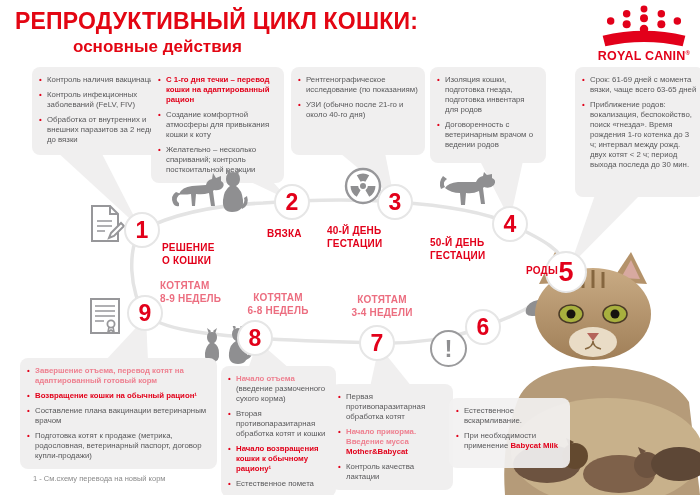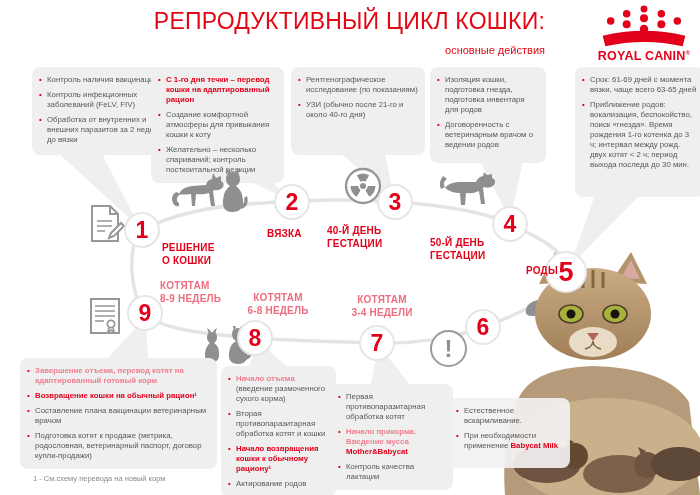--- a/index.html
+++ b/index.html
@@ -2,23 +2,23 @@
 <html><head>
 <meta charset="utf-8">
 <style>
   html,body{margin:0;padding:0;background:#fff;}
   #canvas{position:relative;width:700px;height:495px;background:#fff;overflow:hidden;
           font-family:"Liberation Sans",sans-serif;}
   svg{display:block;}
   .abs{position:absolute;}
 
   
-  #title{position:absolute;left:0;top:8px;width:545px;text-align:right;color:#e30613;font-weight:normal;}
+  #title{position:absolute;left:15px;top:8px;width:545px;text-align:left;color:#e30613;font-weight:bold;}
   #title .t1{font-size:23px;letter-spacing:.2px;}
-  #title .t2{font-size:11px;margin-left:58px;margin-top:9px;}
+  #title .t2{font-size:17px;margin-left:58px;margin-top:2px;}
 
   
   #logo{position:absolute;left:590px;top:5px;width:108px;text-align:center;color:#e2001a;}
   #logo .brand{font-size:12.5px;font-weight:bold;letter-spacing:.2px;white-space:nowrap;}
   #logo sup{font-size:6px;}
 
   
   .note{position:absolute;background:#f0efef;border-radius:8px;padding:8px 7px;box-sizing:border-box;}
   .note ul{margin:0;padding:0;list-style:none;}
   .note li{position:relative;padding-left:8px;font-size:7.8px;line-height:1.28;color:#58585a;margin-bottom:5px;}
@@ -235,21 +235,21 @@
         <li><span class="seg-red">Возвращение кошки на обычный рацион¹</span></li>
         <li><span class="seg-n">Составление плана вакцинации ветеринарным врачом</span></li>
         <li><span class="seg-n">Подготовка котят к продаже (метрика, родословная, ветеринарный паспорт, договор купли-продажи)</span></li>
       </ul>
   </div>
   <div class="note" id="note8">
     <ul>
         <li><span class="seg-pink">Начало отъема </span><span class="seg-n">(введение размоченного сухого корма)</span></li>
         <li><span class="seg-n">Вторая противопаразитарная обработка котят и кошки</span></li>
         <li><span class="seg-red">Начало возвращения кошки к обычному рациону¹</span></li>
-        <li><span class="seg-n">Актирование родов</span></li>
+        <li><span class="seg-n">Естественное помета</span></li>
       </ul>
   </div>
   <div class="note" id="note7">
     <ul>
         <li><span class="seg-n">Первая противопаразитарная обработка котят</span></li>
         <li><span class="seg-pink">Начало прикорма. Введение мусса </span><span class="seg-red">Mother&amp;Babycat</span></li>
         <li><span class="seg-n">Контроль качества лактации</span></li>
       </ul>
   </div>
   <div class="note" id="note6">

